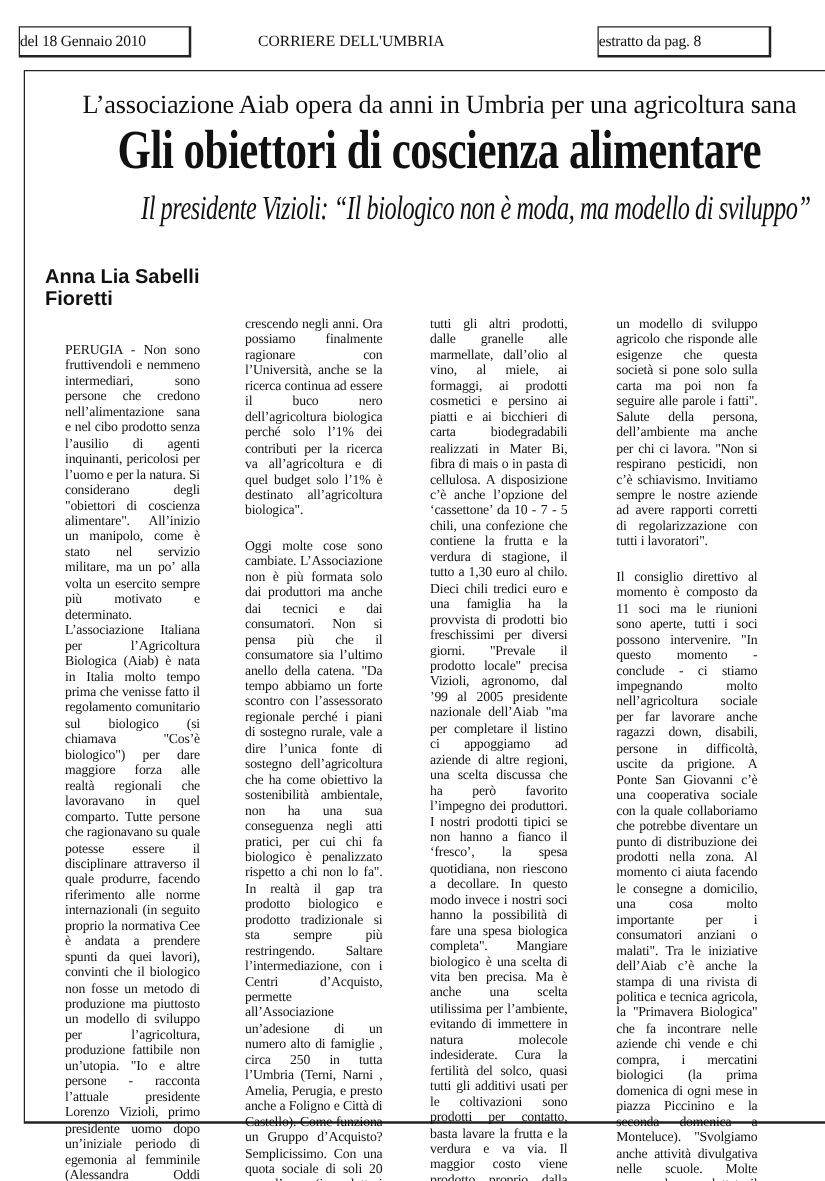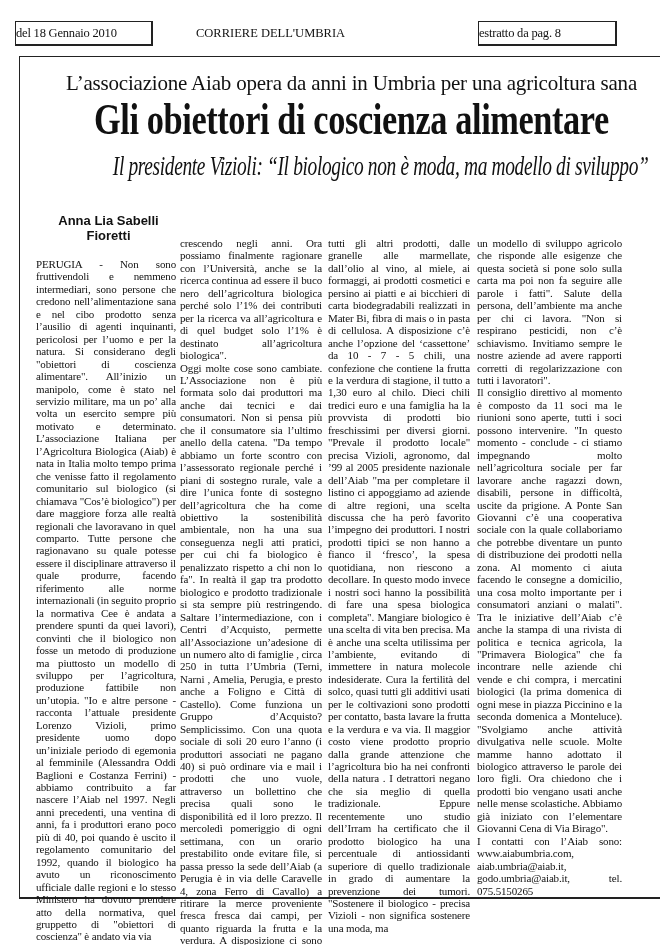--- a/index.html
+++ b/index.html
@@ -5,40 +5,40 @@
   html, body { margin: 0; padding: 0; background: #ffffff; }
   body { width: 660px; height: 945px; position: relative; overflow: hidden;
          font-family: "Liberation Serif", "DejaVu Serif", serif; color: #111; }
 
   .hdr-box { position: absolute; top: 21px; height: 22px; border: 1.5px solid #222;
              border-bottom-width: 2px; border-right-width: 2px;
              font-size: 12.5px; line-height: 22px; text-align: left; letter-spacing: -0.2px; }
   #hdr-date { left: 15px; width: 135px; }
   #hdr-page { left: 372px; width: 138px; }
   #hdr-paper { position: absolute; top: 21px; left: 196px; width: 170px; height: 22px;
-               font-size: 12.5px; line-height: 24px; }
+               font-size: 12.5px; line-height: 24px; text-align: center; }
 
   #article { position: absolute; left: 19px; top: 56px; width: 618px; height: 840px;
              border: 1.5px solid #222; border-right-width: 2.5px; border-bottom-width: 2.5px; padding-left: 45px; }
 
   #kicker { position: absolute; left: 0; right: 0; top: 14px; text-align: center;
             font-size: 21px; letter-spacing: -0.2px; white-space: nowrap; }
   #headline { position: absolute; left: 0; right: 0; top: 36px; text-align: center;
               font-size: 44px; font-weight: bold; white-space: nowrap;
               transform: scaleX(0.78); transform-origin: center top; letter-spacing: -0.5px;
               line-height: 54px; }
   #subhead { position: absolute; left: 0; right: 0; top: 94px; text-align: center;
              font-size: 27px; font-style: italic; white-space: nowrap;
              transform: scaleX(0.72); transform-origin: center top; letter-spacing: -0.5px; }
-  #byline { position: absolute; left: 16px; width: 145px; top: 156px; text-align: center;
-            font-family: "Liberation Sans", "DejaVu Sans", sans-serif; font-size: 13px; font-weight: bold; }
+  #byline { position: absolute; left: 16px; width: 145px; top: 156px; text-align: left;
+            font-family: "Liberation Sans", "DejaVu Sans", sans-serif; font-size: 16px; font-weight: bold; }
 
   .col { position: absolute; top: 178px; font-size: 11px; line-height: 12.45px;
          text-align: justify; hyphens: manual; letter-spacing: -0.15px; }
-  .col p { margin: 0; }
+  .col p { margin: 16px; }
   .col p + p { margin-top: 0; }
   #col1 { left: 16px; width: 140px; top: 201px; }
   #col2 { left: 160px; width: 142px; top: 180px; }
   #col3 { left: 308px; width: 142px; top: 180px; }
   #col4 { left: 457px; width: 145px; top: 180px; }
 </style>
 </head>
 <body>
 
 <div id="hdr-date" class="hdr-box">del 18 Gennaio 2010</div>

